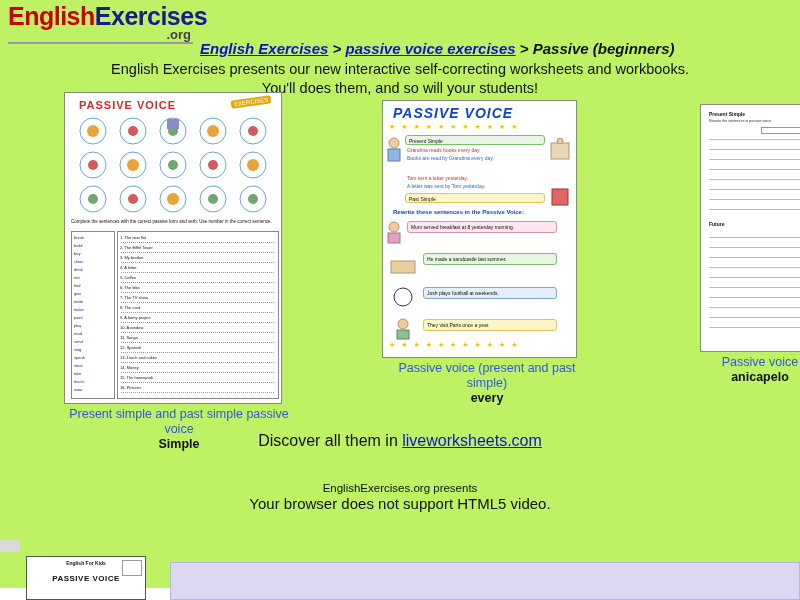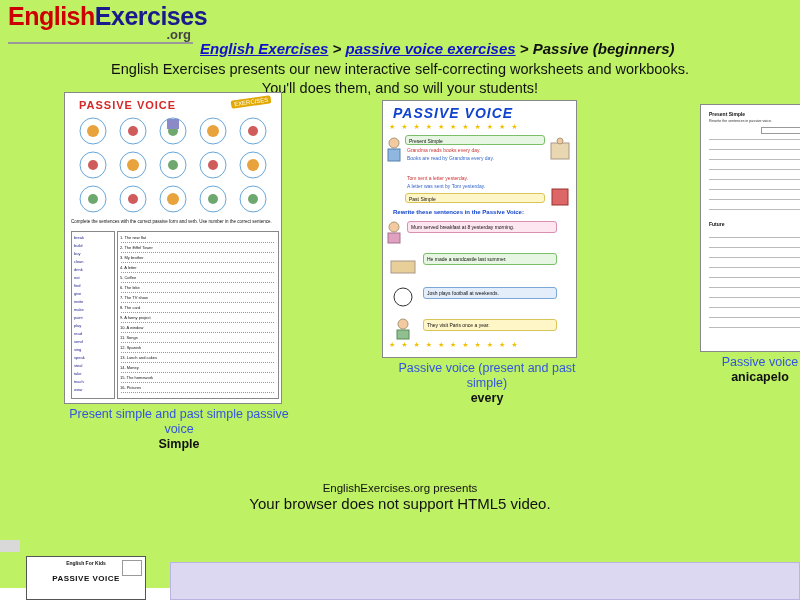--- a/index.html
+++ b/index.html
@@ -446,20 +446,23 @@
         <div class="s3-line" style="top:222px"></div>
       </div>
       <div class="caption">
         <div class="title">Passive voice</div>
         <div class="author">anicapelo</div>
       </div>
     </div>
 
   </div>
 
+  <div class="discover">
+    <span>Discover all them in </span><a href="#">liveworksheets.com</a>
+  </div>
 
   <div class="video-block">
     <div class="presents">EnglishExercises.org presents</div>
     <div class="nosupport">Your browser does not support HTML5 video.</div>
   </div>
 
   <div class="bottom-bar-gray"></div>
 
   <div class="bottom-left">
     <div class="bl-corner"></div>

